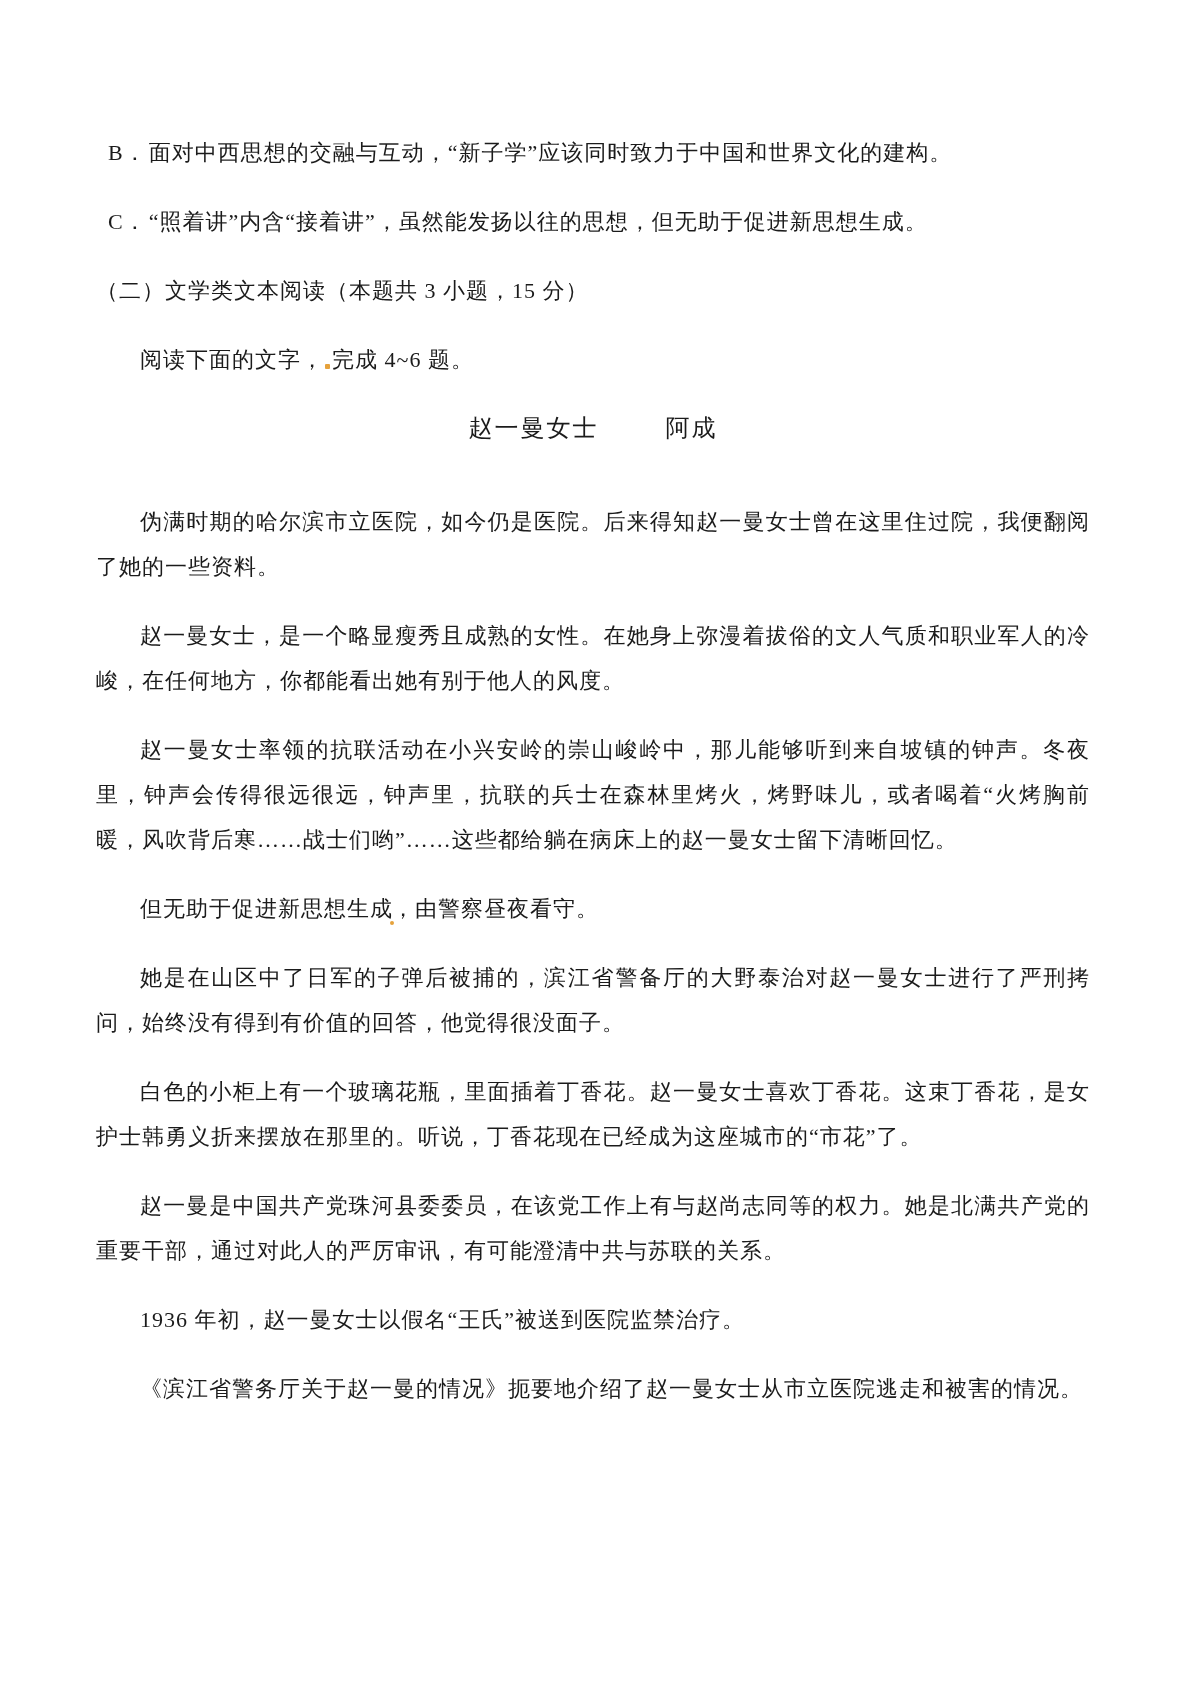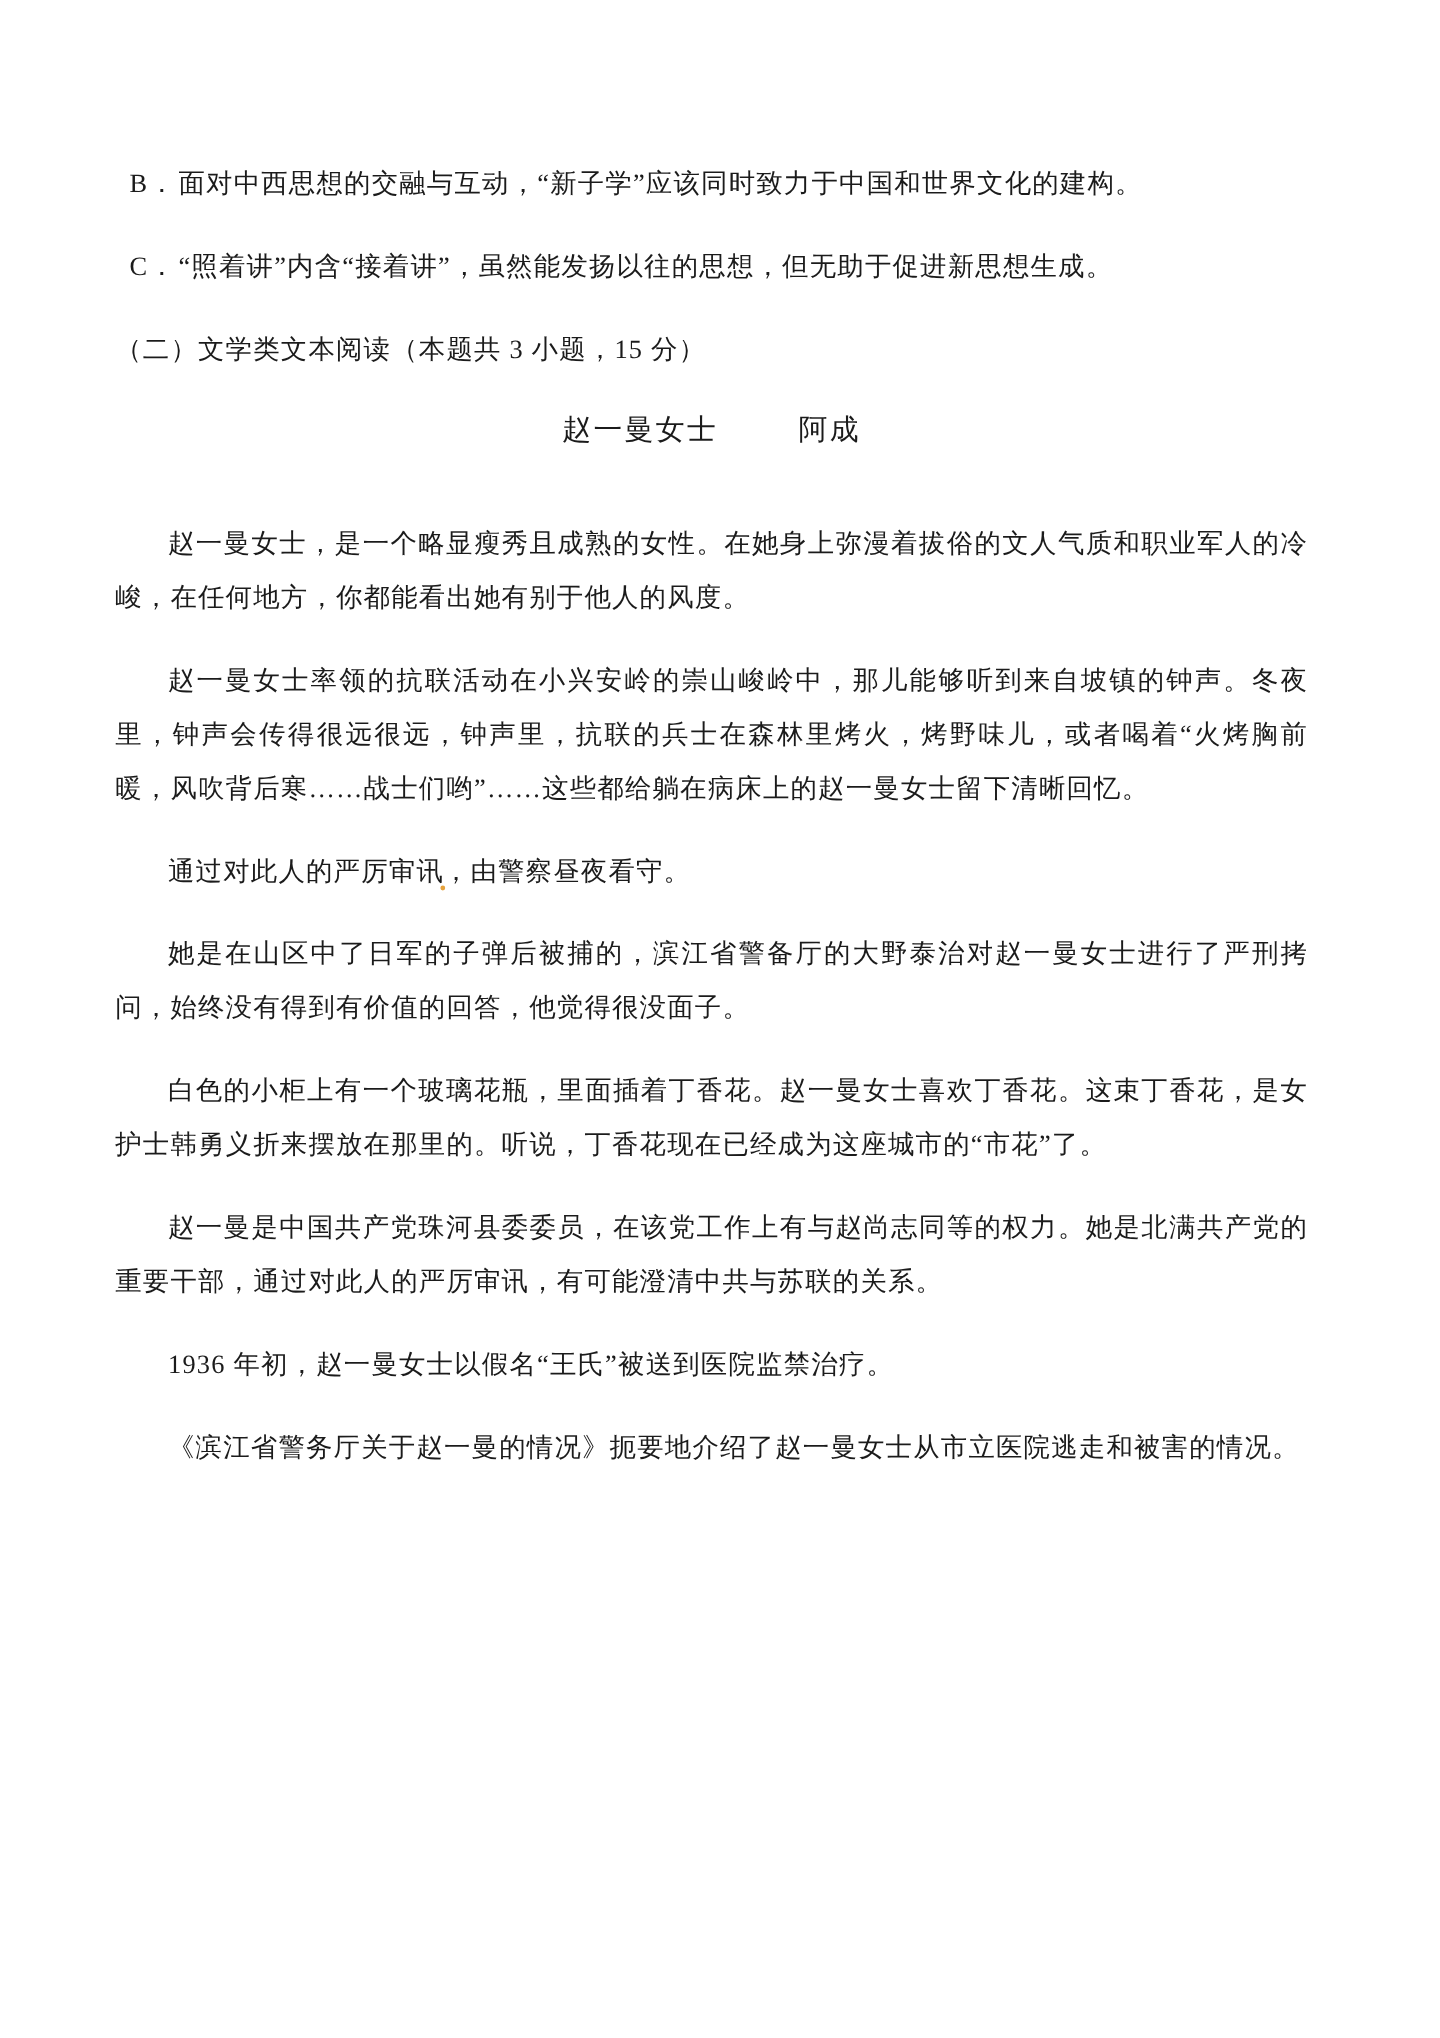--- a/index.html
+++ b/index.html
@@ -39,29 +39,31 @@
 
 <div class="page">
 
   <p class="option"><span class="opt-label">B．</span><span>面对中西思想的交融与互动，“新子学”应该同时致力于中国和世界文化的建构。</span></p>
 
   <p class="option"><span class="opt-label">C．</span><span>“照着讲”内含“接着讲”，虽然能发扬以往的思想，但无助于促进新思想生成。</span></p>
 
 
   <p class="heading">（二）文学类文本阅读（本题共 3 小题，15 分）</p>
 
+  <p class="indent"><span>阅读下面的文字，</span><span class="mark-a" style="background: rgb(230, 162, 60);"></span><span>完成 4~6 题。</span></p>
 
   <p class="title-line"><span>赵一曼女士</span><span class="author">阿成</span></p>
 
+  <p class="indent">伪满时期的哈尔滨市立医院，如今仍是医院。后来得知赵一曼女士曾在这里住过院，我便翻阅了她的一些资料。</p>
 
   <p class="indent">赵一曼女士，是一个略显瘦秀且成熟的女性。在她身上弥漫着拔俗的文人气质和职业军人的冷峻，在任何地方，你都能看出她有别于他人的风度。</p>
 
   <p class="indent">赵一曼女士率领的抗联活动在小兴安岭的崇山峻岭中，那儿能够听到来自坡镇的钟声。冬夜里，钟声会传得很远很远，钟声里，抗联的兵士在森林里烤火，烤野味儿，或者喝着“火烤胸前暖，风吹背后寒……战士们哟”……这些都给躺在病床上的赵一曼女士留下清晰回忆。</p>
 
-  <p class="indent"><span>通过对此人的严厉审讯</span><span class="mark-b" style="background: rgb(230, 162, 60);"></span><span>，由警察昼夜看守。</span></p>
+  <p class="indent"><span>但无助于促进新思想生成</span><span class="mark-b" style="background: rgb(230, 162, 60);"></span><span>，由警察昼夜看守。</span></p>
 
   <p class="indent">她是在山区中了日军的子弹后被捕的，滨江省警备厅的大野泰治对赵一曼女士进行了严刑拷问，始终没有得到有价值的回答，他觉得很没面子。</p>
 
   <p class="indent">白色的小柜上有一个玻璃花瓶，里面插着丁香花。赵一曼女士喜欢丁香花。这束丁香花，是女护士韩勇义折来摆放在那里的。听说，丁香花现在已经成为这座城市的“市花”了。</p>
 
 
   <p class="indent">赵一曼是中国共产党珠河县委委员，在该党工作上有与赵尚志同等的权力。她是北满共产党的重要干部，通过对此人的严厉审讯，有可能澄清中共与苏联的关系。</p>
 
   <p class="indent">1936 年初，赵一曼女士以假名“王氏”被送到医院监禁治疗。</p>
 

